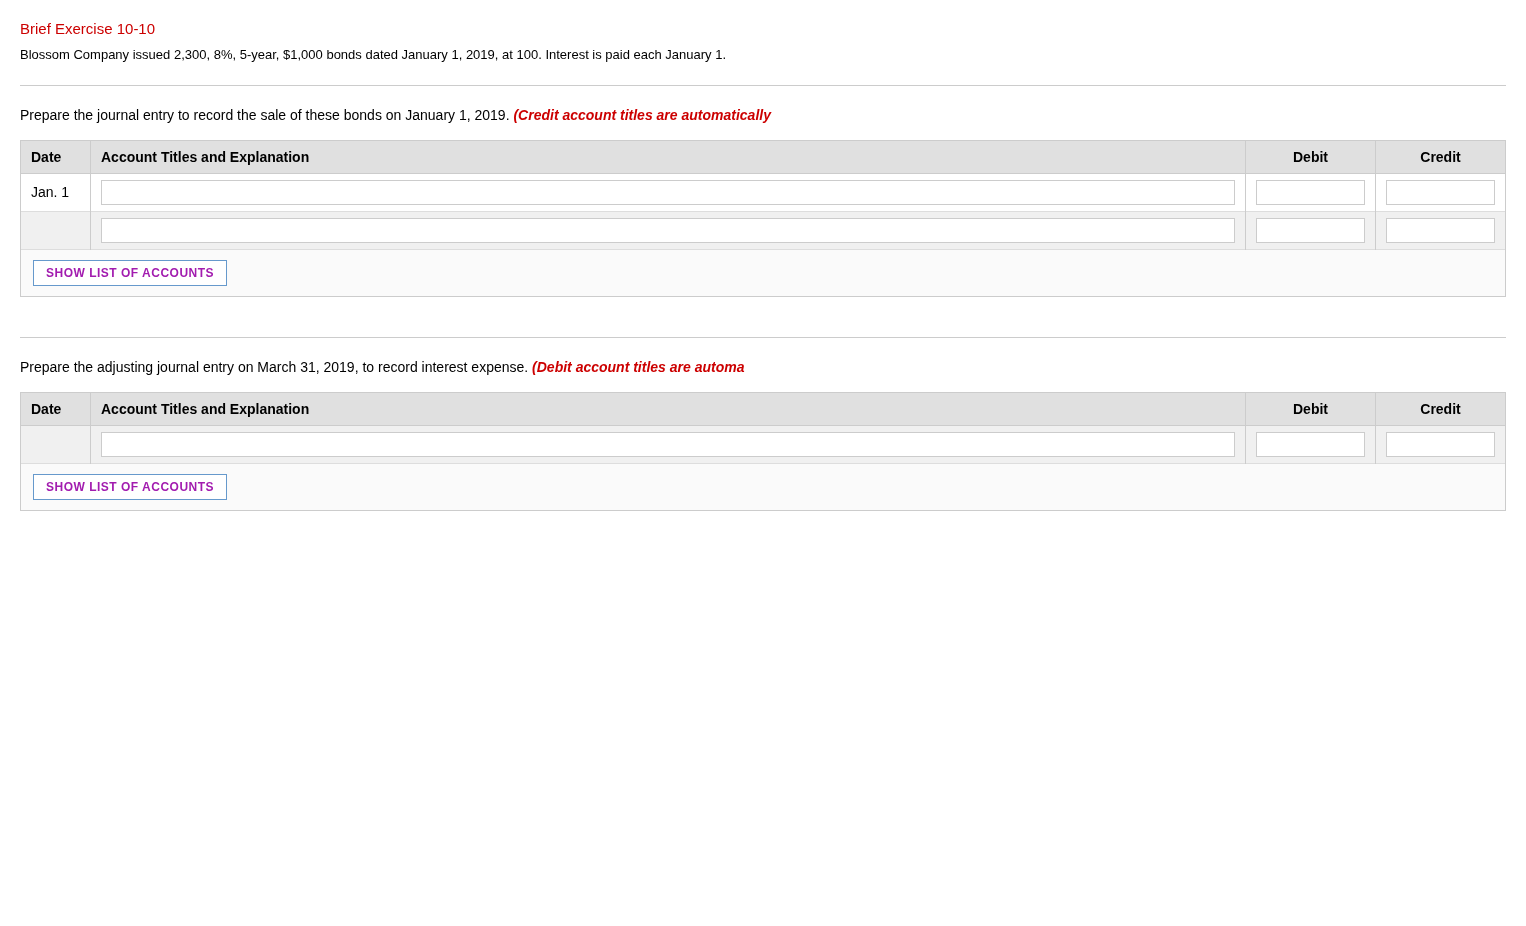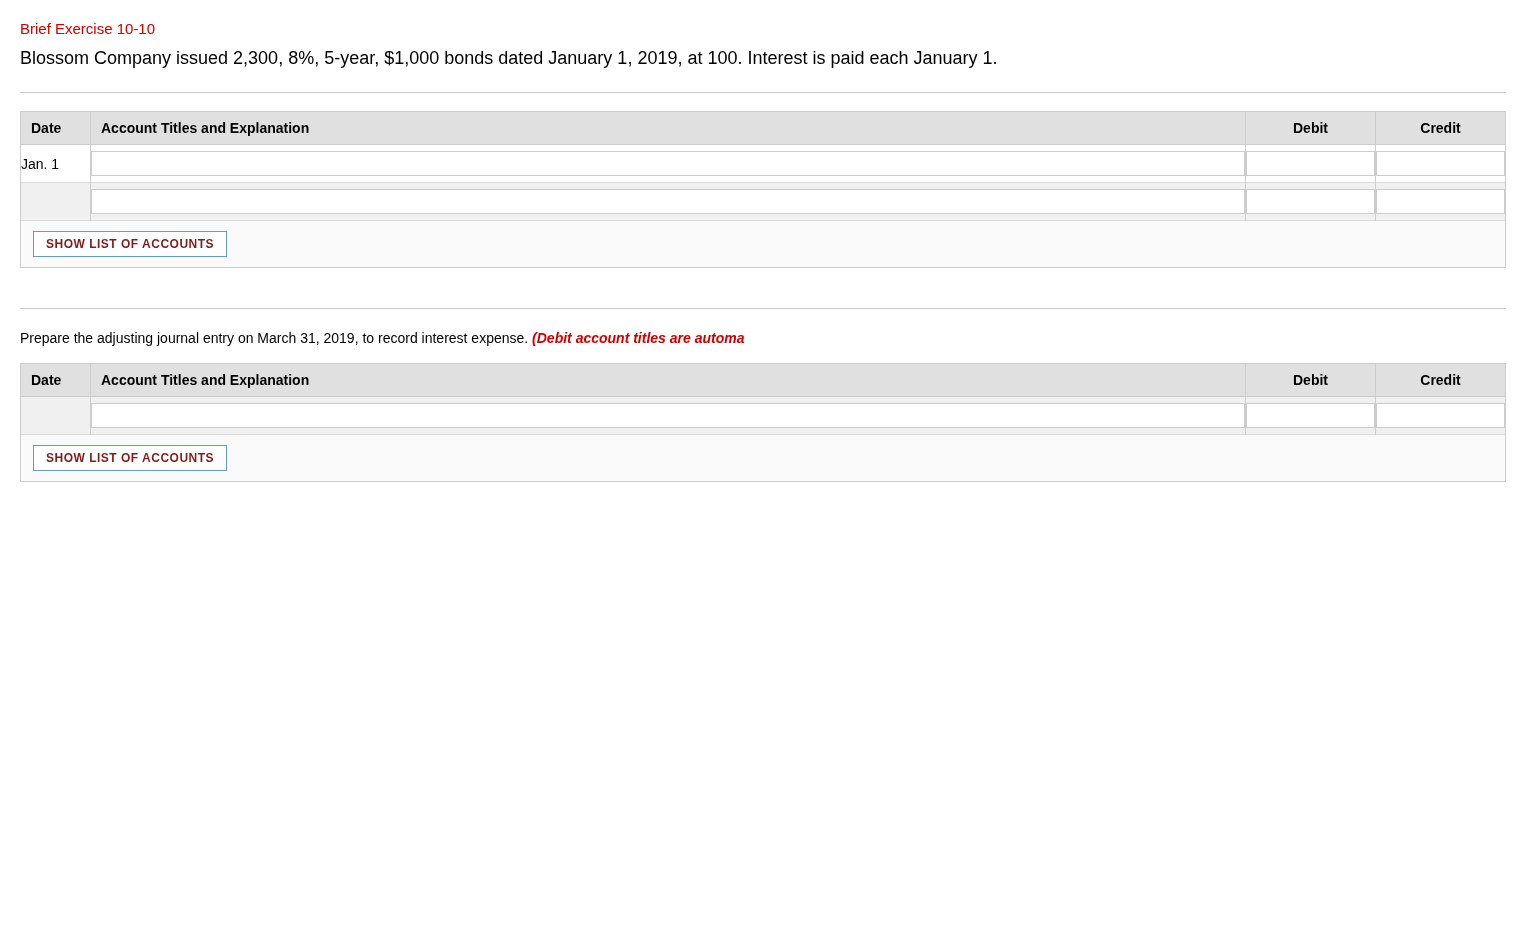--- a/index.html
+++ b/index.html
@@ -14,21 +14,21 @@
       color: #000;
       padding: 20px;
     }
     .exercise-title {
       color: #cc0000;
       font-weight: normal;
       font-size: 15px;
       margin-bottom: 8px;
     }
     .description {
-      font-size: 18px;
+      font-size: 13px;
       margin-bottom: 20px;
       line-height: 1.5;
     }
     .section {
       border-top: 1px solid #ccc;
       padding-top: 18px;
       margin-bottom: 20px;
     }
     .instruction {
       font-size: 14px;
@@ -57,21 +57,21 @@
     }
     .journal-table thead th.debit-col,
     .journal-table thead th.credit-col {
       text-align: center;
       width: 130px;
     }
     .journal-table tbody tr {
       border-bottom: 1px solid #ddd;
     }
     .journal-table tbody td {
-      padding: 6px 0;
+      padding: 6px 10px;
       border-left: 1px solid #ccc;
       border-right: 1px solid #ccc;
       vertical-align: middle;
     }
     .journal-table tbody td.date-cell {
       width: 70px;
       font-size: 14px;
       white-space: nowrap;
     }
     .journal-table tbody td.account-cell {
@@ -104,41 +104,45 @@
       border-top: none;
       padding: 10px 12px;
       display: flex;
       align-items: center;
       justify-content: space-between;
       background: #fafafa;
     }
     .btn {
       border: 1px solid #6699cc;
       background: #fff;
-      color: #7f1d1d;
+      color: #a21caf;
       padding: 5px 12px;
       font-size: 12px;
       font-weight: bold;
       cursor: pointer;
       text-transform: uppercase;
       letter-spacing: 0.5px;
     }
     .spacer {
       height: 20px;
     }
   </style>
 </head>
 <body>
 
 <div class="exercise-title">Brief Exercise 10-10</div>
 
 <div class="description">Blossom Company issued 2,300, 8%, 5-year, $1,000 bonds dated January 1, 2019, at 100. Interest is paid each January 1.</div>
 
 <div class="section">
 
+  <div class="instruction">
+    <span>Prepare the journal entry to record the sale of these bonds on January 1, 2019.</span>
+    <span class="credit-note"> <span>(Credit account titles are automatically</span></span>
+  </div>
 
   <table class="journal-table">
     <thead>
       <tr>
         <th>Date</th>
         <th>Account Titles and Explanation</th>
         <th class="debit-col">Debit</th>
         <th class="credit-col">Credit</th>
       </tr>
     </thead>

